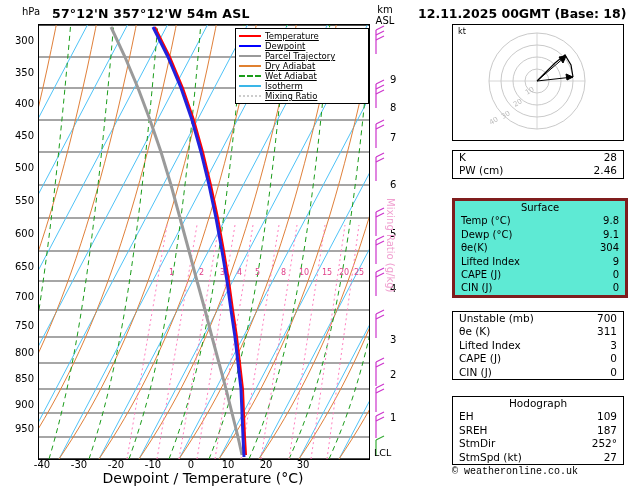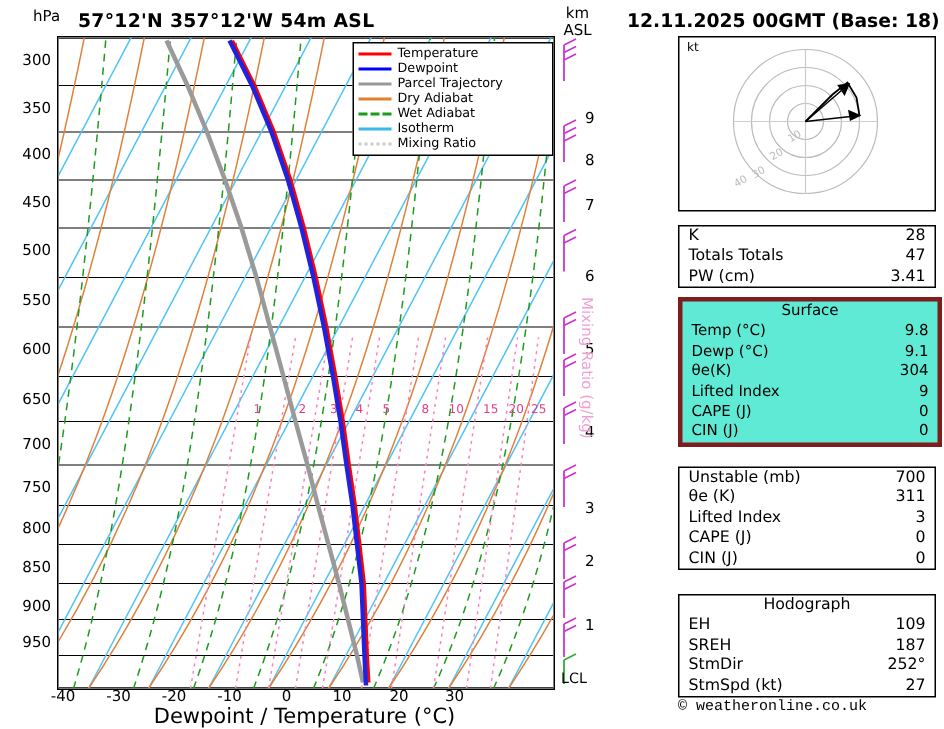--- a/index.html
+++ b/index.html
@@ -10,21 +10,21 @@
   #km-label{left:372px;top:4px;font-size:10px;color:#000;text-align:center;width:26px;line-height:11px;}
   #date-title{left:418px;top:6px;font-size:12.5px;font-weight:bold;color:#000;}
   #plot{left:38px;top:24px;width:330px;height:434px;border:1px solid #000;background:#fff;overflow:hidden;}
   .ylab{position:absolute;right:2px;font-size:10px;color:#000;text-align:right;margin-top:15px;}
   #ylabels{left:0;top:24px;width:36px;height:434px;}
   .xlab{position:absolute;font-size:10px;color:#000;text-align:center;width:34px;}
   #xlabels{left:38px;top:459px;width:330px;height:14px;}
   #xaxis-title{left:38px;top:470px;width:330px;text-align:center;font-size:14px;color:#000;}
   #rightaxis{left:368px;top:24px;width:32px;height:434px;}
   .rlab{position:absolute;font-size:10px;color:#000;}
-  #legend{left:235px;top:28px;width:126px;background:#fff;border:1px solid #000;padding:2px 3px;font-size:8.5px;line-height:10.4px;color:#000;}
+  #legend{left:235px;top:28px;width:126px;background:#fff;border:1px solid #000;padding:2px 3px;font-size:8.5px;line-height:10.4px;color:#000;text-decoration:underline;}
   .lgrow{display:flex;align-items:center;height:10px;}
   .lgline{width:22px;height:0;border-top-width:2px;border-top-style:solid;margin-right:4px;flex:none;}
   #mixlabel{left:396px;top:198px;font-size:10px;color:#f0a0d0;transform:rotate(90deg);transform-origin:left top;white-space:nowrap;}
   #hodo-box{left:452px;top:24px;width:170px;height:115px;border:1px solid #000;background:#fff;}
   #hodo-kt{left:458px;top:27px;font-size:8px;color:#000;}
   #tab1{left:452px;top:150px;width:170px;border:1px solid #000;background:#fff;font-size:10.5px;color:#000;}
   #tab2{left:452px;top:198px;width:170px;border:3px solid #7f1d1d;background:#5eead4;font-size:10px;color:#000;}
   #tab3{left:452px;top:311px;width:170px;border:1px solid #000;background:#fff;font-size:10.5px;color:#000;}
   #tab4{left:452px;top:396px;width:170px;border:1px solid #000;background:#fff;font-size:10.5px;color:#000;}
   .trow{display:flex;justify-content:space-between;padding:0 6px;line-height:13.4px;}
@@ -311,26 +311,22 @@
   </svg>
 </div>
 <div class="abs" id="hodo-kt">kt</div>
 
 <div class="abs" id="tab1">
   <div class="trow">
     <span class="tk">K</span>
     <span class="tv">28</span>
   </div>
   <div class="trow">
-    <span class="tk">Totals Totals</span>
-    <span class="tv">47</span>
-  </div>
-  <div class="trow">
     <span class="tk">PW (cm)</span>
-    <span class="tv">3.41</span>
+    <span class="tv">2.46</span>
   </div>
 </div>
 
 <div class="abs" id="tab2">
   <div class="thead">Surface</div>
   <div class="trow">
     <span class="tk">Temp (°C)</span>
     <span class="tv">9.8</span>
   </div>
   <div class="trow">

